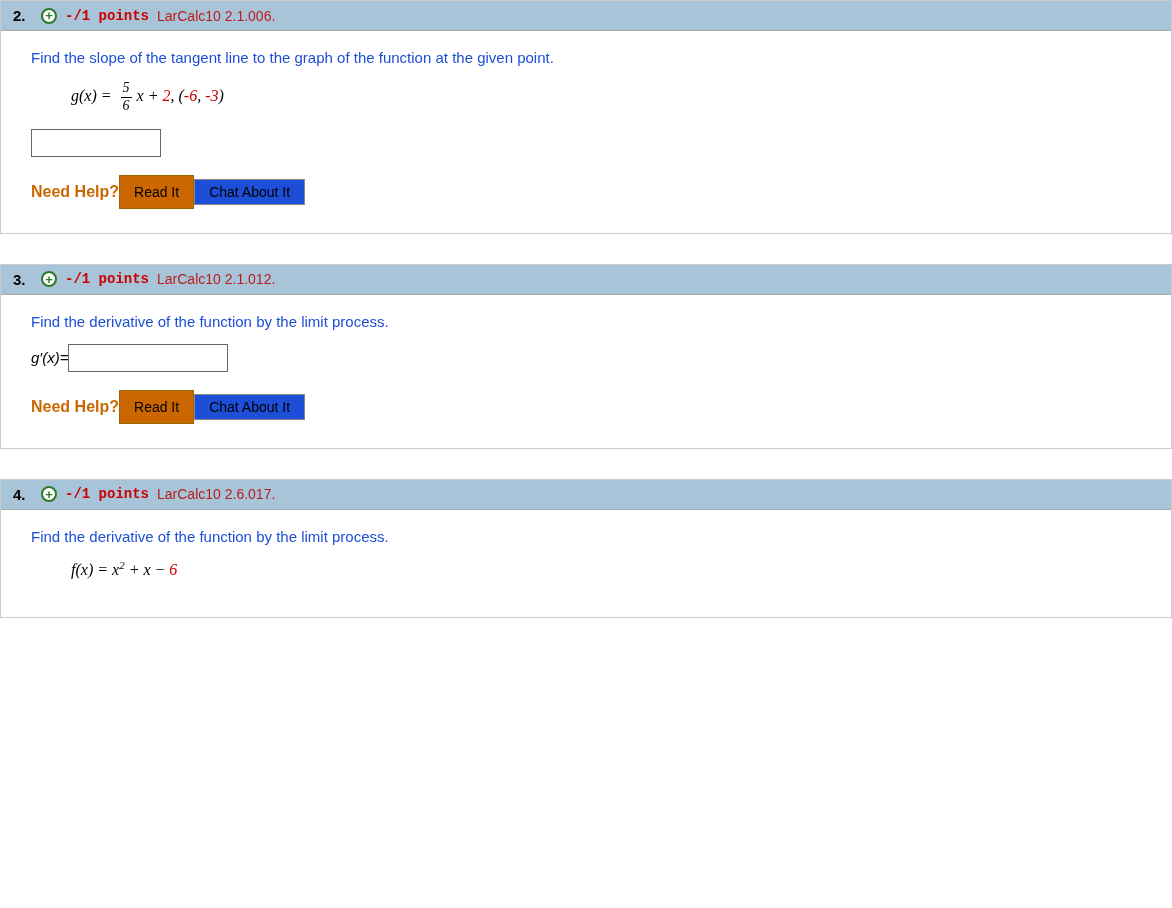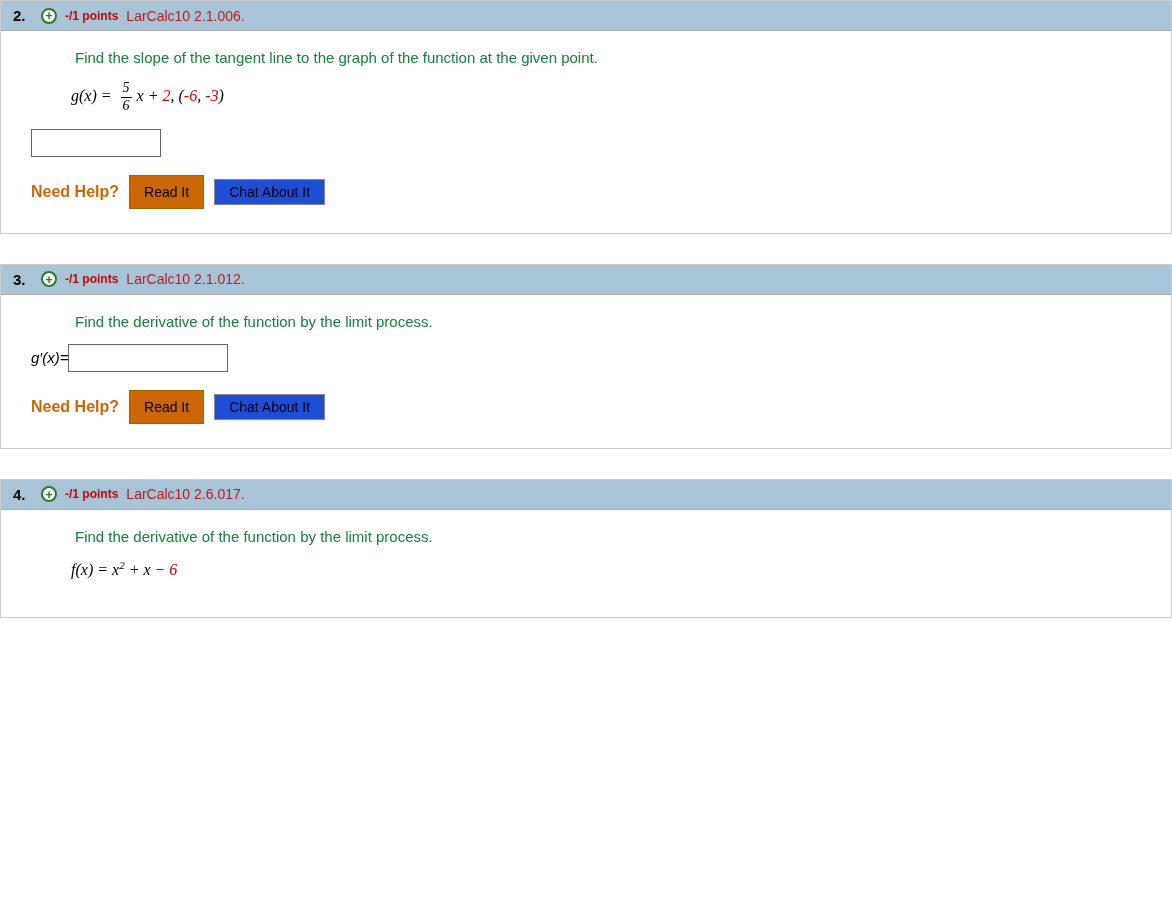--- a/index.html
+++ b/index.html
@@ -43,38 +43,38 @@
       font-weight: bold;
       font-size: 13px;
       line-height: 1;
       cursor: pointer;
       background: #fff;
     }
 
     .points-label {
       color: #c00;
       font-weight: bold;
-      font-size: 12px;
+      font-size: 14px;
+      font-family: Liberation Mono, monospace;
     }
 
     .problem-id {
       color: #b91c1c;
       font-size: 14px;
     }
 
     .problem-body {
       padding: 18px 30px 24px 30px;
       background: #fff;
     }
 
     .problem-text {
       font-size: 15px;
       margin-bottom: 14px;
-      color: #15803d;
-      margin-left: 44px;
+      color: #1d4ed8;
     }
 
     .math-display {
       margin: 8px 0 14px 40px;
       font-size: 16px;
       font-style: italic;
       color: #000;
       font-family: Liberation Serif, serif;
     }
 
@@ -128,21 +128,20 @@
       padding: 2px 4px;
       outline: none;
       display: block;
       margin-bottom: 18px;
       margin-left: 0;
     }
 
     .need-help-row {
       display: flex;
       align-items: center;
-      gap: 10px;
       margin-top: 4px;
     }
 
     .need-help-label {
       color: #cc6600;
       font-weight: bold;
       font-size: 16px;
     }
 
     .btn-read-it {

